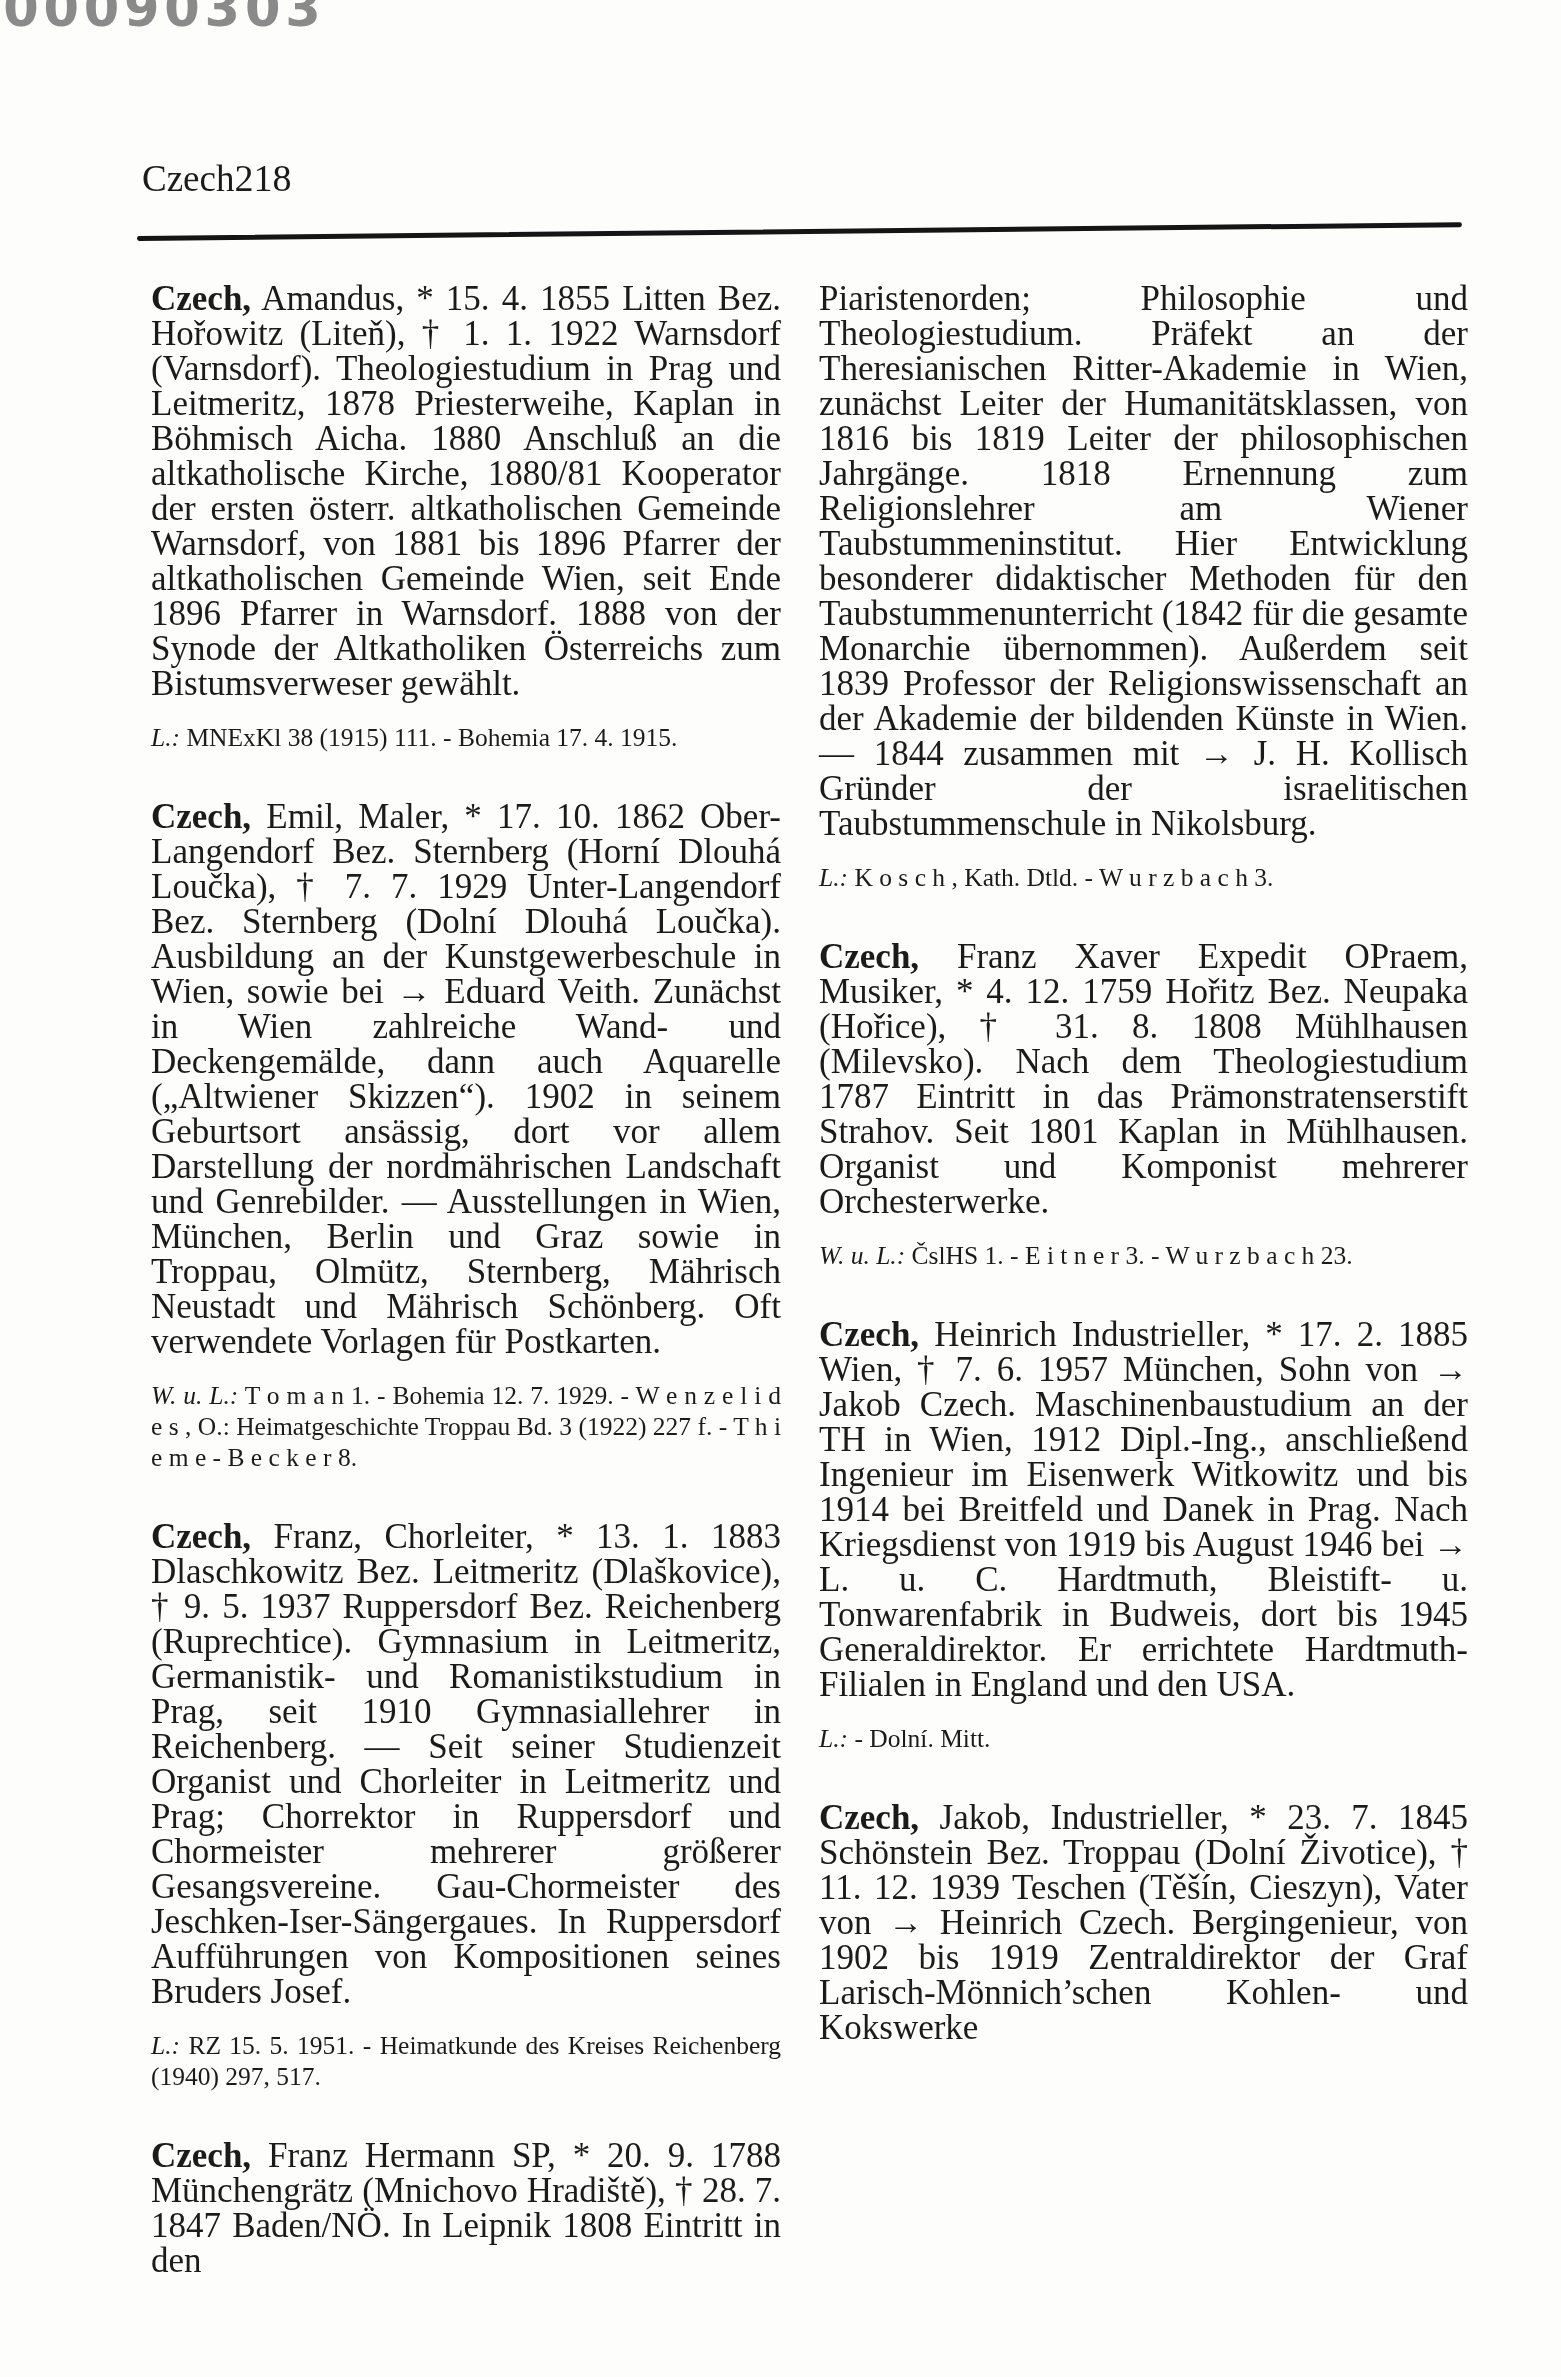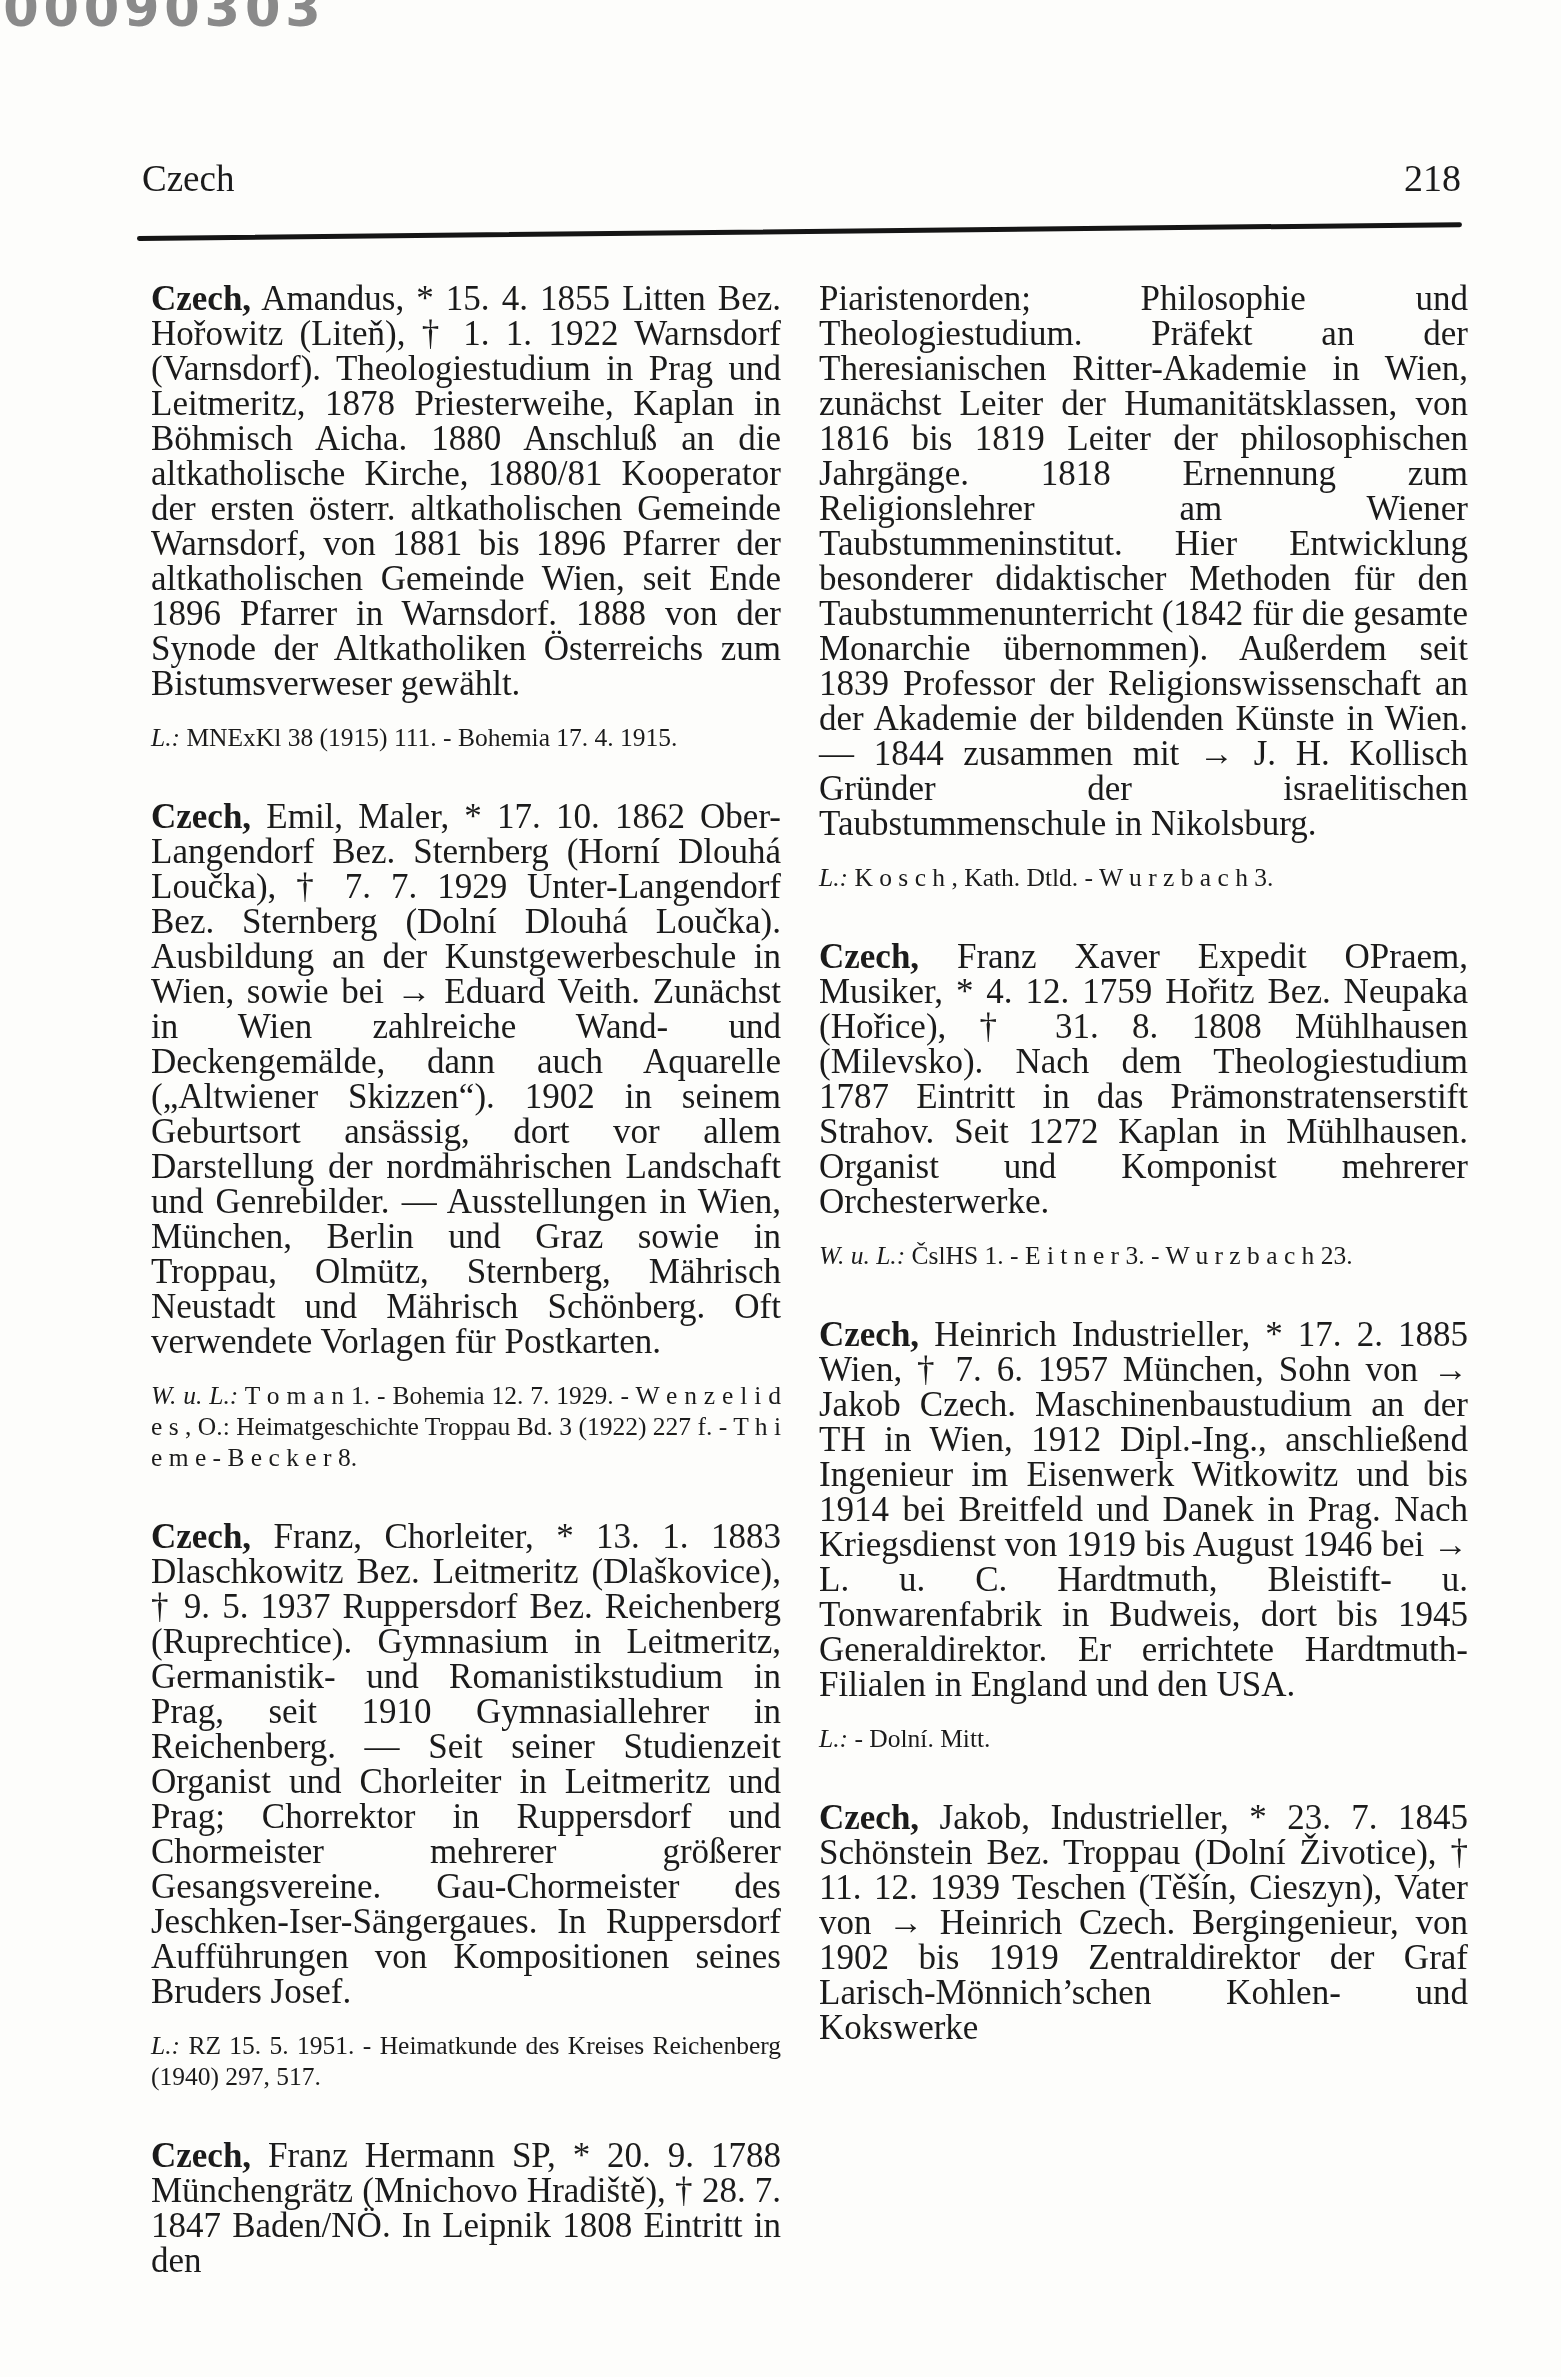--- a/index.html
+++ b/index.html
@@ -30,21 +30,20 @@
     letter-spacing: 4.8px;
     color: var(--scan_mark);
     user-select: none;
   }
   .running-head {
     position: absolute;
     left: 142px;
     top: 159px;
     width: 1319px;
     display: flex;
-    justify-content: space-between;
     align-items: baseline;
   }
   .running-title { font-size: 37px; line-height: 1; }
   .page-number  { font-size: 38px; line-height: 1; }
   .head-rule {
     position: absolute;
     left: 137px;
     top: 236px;
     width: 1325px;
     height: 4.8px;
@@ -117,21 +116,21 @@
 
     </section>
 
     <section class="col col-right">
 
       <p class="entry"><span>Piaristenorden; Philosophie und Theologiestudium. Präfekt an der Theresianischen Ritter-Akademie in Wien, zunächst Leiter der Humanitätsklassen, von 1816 bis 1819 Leiter der philosophischen Jahrgänge. 1818 Ernennung zum Religionslehrer am Wiener Taubstummeninstitut. Hier Entwicklung besonderer didaktischer Methoden für den Taubstummenunterricht (1842 für die gesamte Monarchie übernommen). Außerdem seit 1839 Professor der Religionswissenschaft an der Akademie der bildenden Künste in Wien. — 1844 zusammen mit → J. H. Kollisch Gründer der israelitischen Taubstummenschule in Nikolsburg.</span></p>
 
 
       <p class="bib"><i class="bib-label">L.:</i> <span>K o s c h , Kath. Dtld. - W u r z b a c h 3.</span></p>
 
-      <p class="entry"><b class="lemma">Czech,</b> <span>Franz Xaver Expedit OPraem, Musiker, * 4. 12. 1759 Hořitz Bez. Neupaka (Hořice), † 31. 8. 1808 Mühlhausen (Milevsko). Nach dem Theologiestudium 1787 Eintritt in das Prämonstratenserstift Strahov. Seit 1272 Kaplan in Mühlhausen. Organist und Komponist mehrerer Orchesterwerke.</span></p>
+      <p class="entry"><b class="lemma">Czech,</b> <span>Franz Xaver Expedit OPraem, Musiker, * 4. 12. 1759 Hořitz Bez. Neupaka (Hořice), † 31. 8. 1808 Mühlhausen (Milevsko). Nach dem Theologiestudium 1787 Eintritt in das Prämonstratenserstift Strahov. Seit 1801 Kaplan in Mühlhausen. Organist und Komponist mehrerer Orchesterwerke.</span></p>
 
       <p class="bib"><i class="bib-label">W. u. L.:</i> <span>ČslHS 1. - E i t n e r 3. - W u r z b a c h 23.</span></p>
 
       <p class="entry"><b class="lemma">Czech,</b> <span>Heinrich Industrieller, * 17. 2. 1885 Wien, † 7. 6. 1957 München, Sohn von → Jakob Czech. Maschinenbaustudium an der TH in Wien, 1912 Dipl.-Ing., anschließend Ingenieur im Eisenwerk Witkowitz und bis 1914 bei Breitfeld und Danek in Prag. Nach Kriegsdienst von 1919 bis August 1946 bei → L. u. C. Hardtmuth, Bleistift- u. Tonwarenfabrik in Budweis, dort bis 1945 Generaldirektor. Er errichtete Hardtmuth-Filialen in England und den USA.</span></p>
 
       <p class="bib"><i class="bib-label">L.:</i> <span>- Dolní. Mitt.</span></p>
 
       <p class="entry runover"><b class="lemma">Czech,</b> <span>Jakob, Industrieller, * 23. 7. 1845 Schönstein Bez. Troppau (Dolní Životice), † 11. 12. 1939 Teschen (Těšín, Cieszyn), Vater von → Heinrich Czech. Bergingenieur, von 1902 bis 1919 Zentraldirektor der Graf Larisch-Mönnich’schen Kohlen- und Kokswerke</span></p>
 
     </section>

